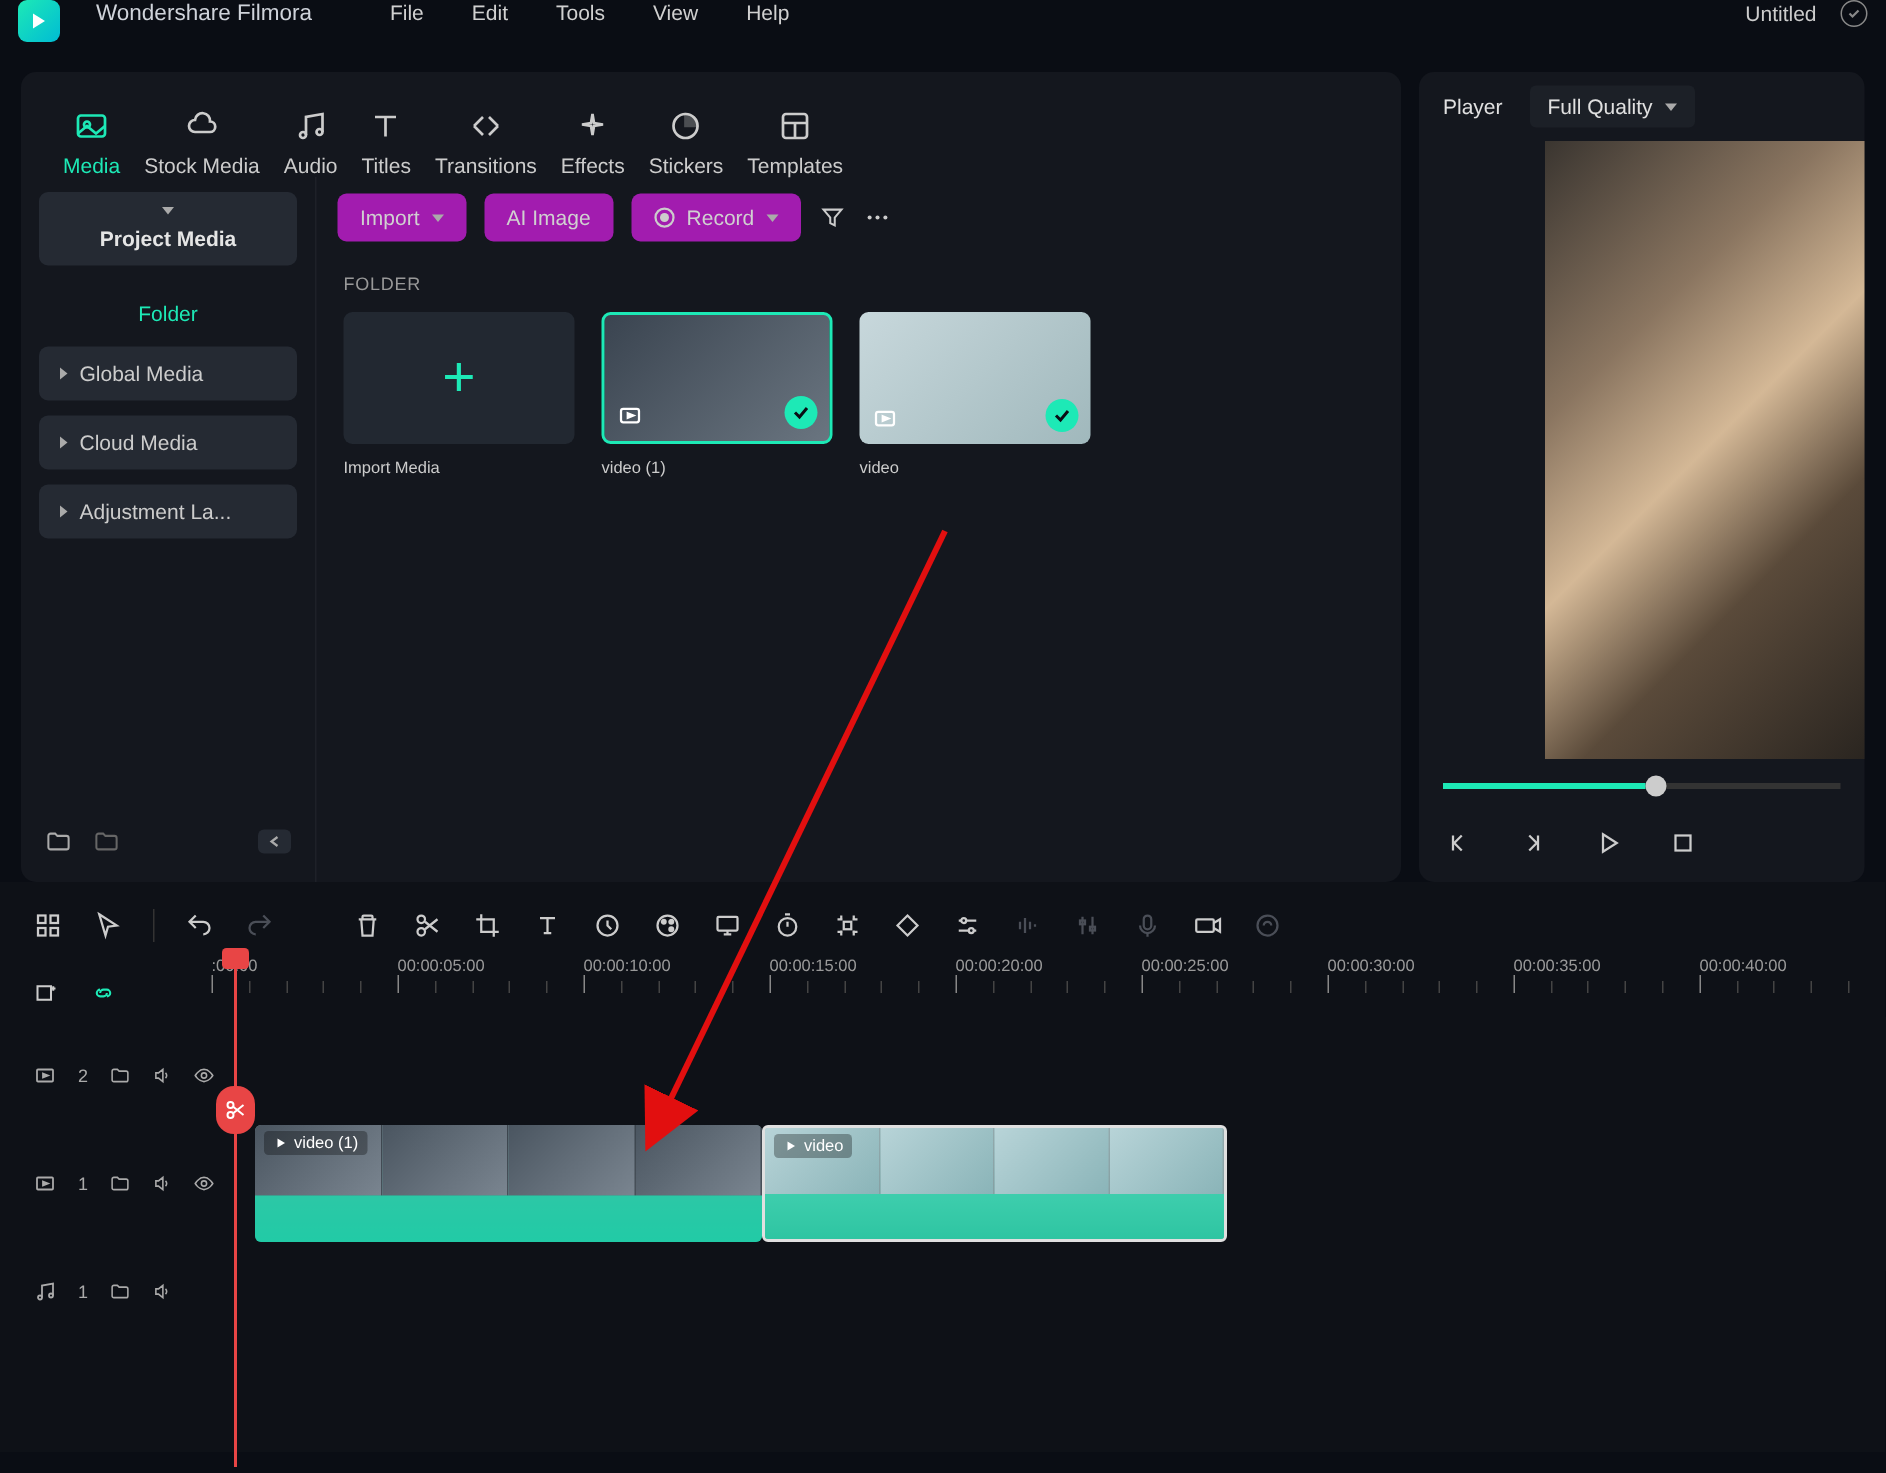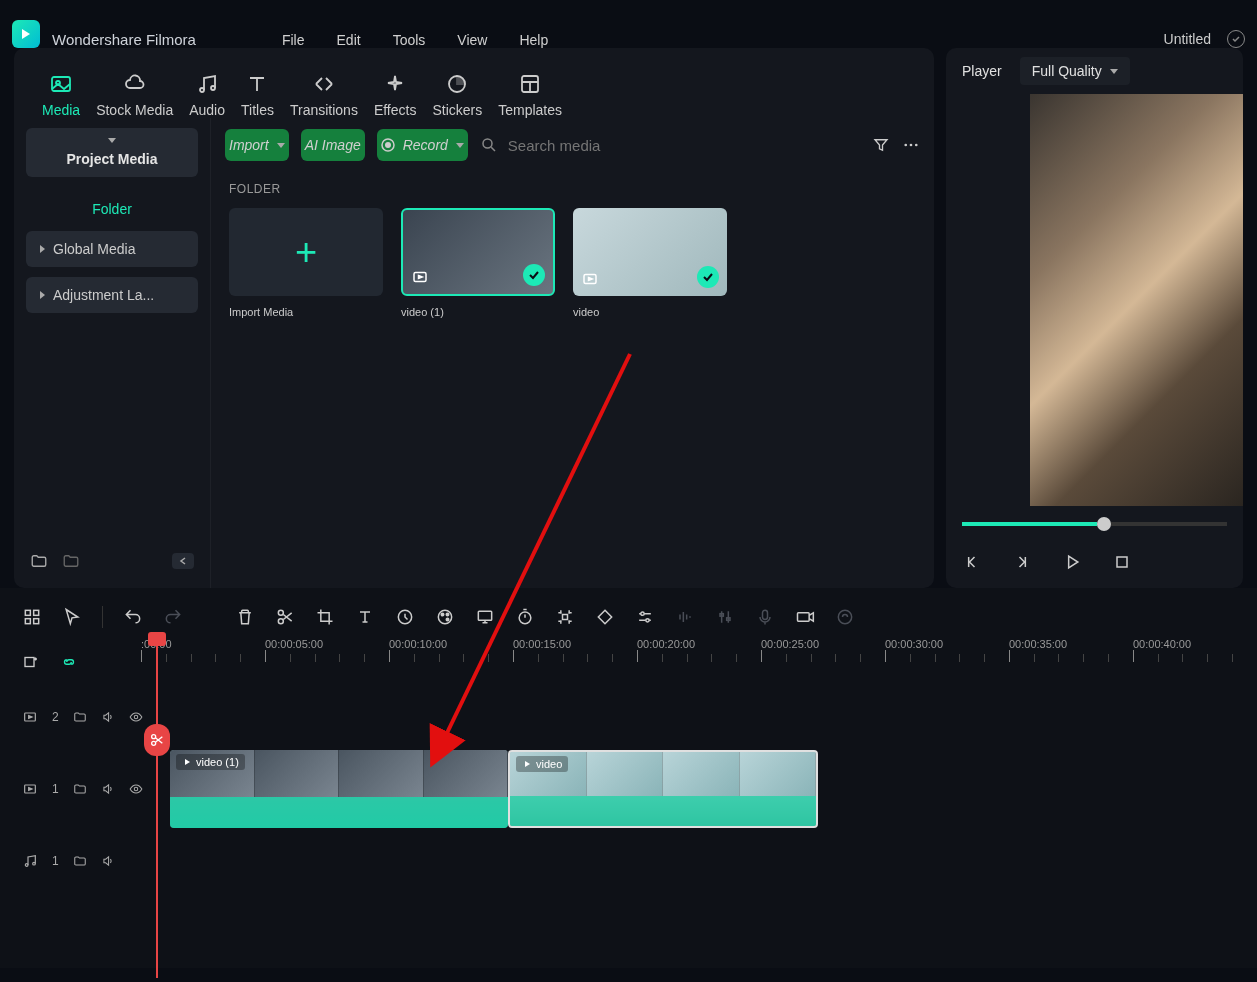--- a/index.html
+++ b/index.html
@@ -8,32 +8,32 @@
   color: #e0e0e0;
   font-family: -apple-system, BlinkMacSystemFont, "Segoe UI", Arial, sans-serif;
   font-size: 14px;
   width: 1257px;
   height: 982px;
   overflow: hidden;
 }
 .titlebar {
   height: 48px;
   display: flex;
-  align-items: flex-end;
+  align-items: flex-start;
   padding: 0 12px;
-  gap: 12px;
+  gap: 24px;
 }
 .logo {
   width: 28px; height: 28px;
   background: linear-gradient(135deg, #1de9b6, #00bcd4);
   border-radius: 6px;
   display: flex; align-items: center; justify-content: center;
 }
 .app-title { font-size: 15px; color: #cfd3da; margin-right: 28px; }
-.menu { display: flex; gap: 32px; margin-left: 46px; }
+.menu { display: flex; gap: 32px; }
 .menu span { color: #d0d0d0; cursor: pointer; }
 .titlebar-right { margin-left: auto; display: flex; align-items: center; gap: 16px; color: #ccc; }
 .circle-icon { width: 18px; height: 18px; border: 1.5px solid #888; border-radius: 50%; display: flex; align-items: center; justify-content: center; }
 
 .workspace {
   display: flex;
   height: 540px;
   gap: 12px;
   padding: 0 14px;
 }
@@ -90,29 +90,28 @@
 
 .browser { flex: 1; border-left: 1px solid #1e2128; display: flex; flex-direction: column; }
 .toolbar2 {
   height: 54px;
   display: flex;
   align-items: center;
   gap: 12px;
   padding: 0 14px;
 }
 .btn {
-  background: #15803d;
+  background: #a21caf;
   border-radius: 6px;
-  padding: 8px 4px;
+  padding: 8px 15px;
   color: #d0d0d0;
   display: flex;
   align-items: center;
   gap: 8px;
   cursor: pointer;
-  font-style: italic;
 }
 .search-wrap { flex: 1; display: flex; align-items: center; gap: 10px; color: #888; }
 .search-wrap input {
   background: transparent; border: none; outline: none; color: #ccc;
   font-size: 15px; flex: 1;
 }
 
 .folder-label { color: #999; font-size: 12px; letter-spacing: 0.5px; padding: 10px 18px 8px; }
 .thumbs { display: flex; gap: 18px; padding: 4px 18px; }
 .thumb { width: 154px; }
@@ -355,20 +354,24 @@
           <div class="chev"></div>
           <span>Project Media</span>
         </div>
         <div class="side-folder">Folder</div>
         <div class="side-item">
           <div class="chev-r"></div>
           <span>Global Media</span>
         </div>
         <div class="side-item">
           <div class="chev-r"></div>
+          <span>Cloud Media</span>
+        </div>
+        <div class="side-item">
+          <div class="chev-r"></div>
           <span>Adjustment La...</span>
         </div>
         <div class="sidebar-footer">
           <span>
               <svg width="18" height="18" viewBox="0 0 24 24" fill="none" stroke="#aaa" stroke-width="1.8">
                 <path d="M3 7 a2 2 0 0 1 2-2 h4 l2 2 h8 a2 2 0 0 1 2 2 v8 a2 2 0 0 1 -2 2 H5 a2 2 0 0 1 -2-2 Z"></path>
               </svg>
             </span>
           <span>
               <svg width="18" height="18" viewBox="0 0 24 24" fill="none" stroke="#666" stroke-width="1.8">
@@ -392,27 +395,20 @@
           <div class="btn">
             <span>AI Image</span>
           </div>
           <div class="btn">
             <svg width="14" height="14" viewBox="0 0 14 14">
                 <circle cx="7" cy="7" r="6" fill="none" stroke="#ccc" stroke-width="1.5"></circle>
                 <circle cx="7" cy="7" r="3" fill="#ccc"></circle>
               </svg>
             <span>Record</span>
             <div class="chev"></div>
-          </div>
-          <div class="search-wrap">
-            <svg width="18" height="18" viewBox="0 0 24 24" fill="none" stroke="#888" stroke-width="2">
-                <circle cx="10" cy="10" r="6"></circle>
-                <path d="M15 15 L20 20"></path>
-              </svg>
-            <input type="text" placeholder="Search media" style="">
           </div>
           <span>
               <svg width="18" height="18" viewBox="0 0 24 24" fill="none" stroke="#ccc" stroke-width="1.8">
                 <path d="M4 5 H20 L14 12 V19 L10 17 V12 Z"></path>
               </svg>
             </span>
           <span>
               <svg width="18" height="18" viewBox="0 0 24 24" fill="#ccc">
                 <circle cx="5" cy="12" r="1.8"></circle>
                 <circle cx="12" cy="12" r="1.8"></circle>

